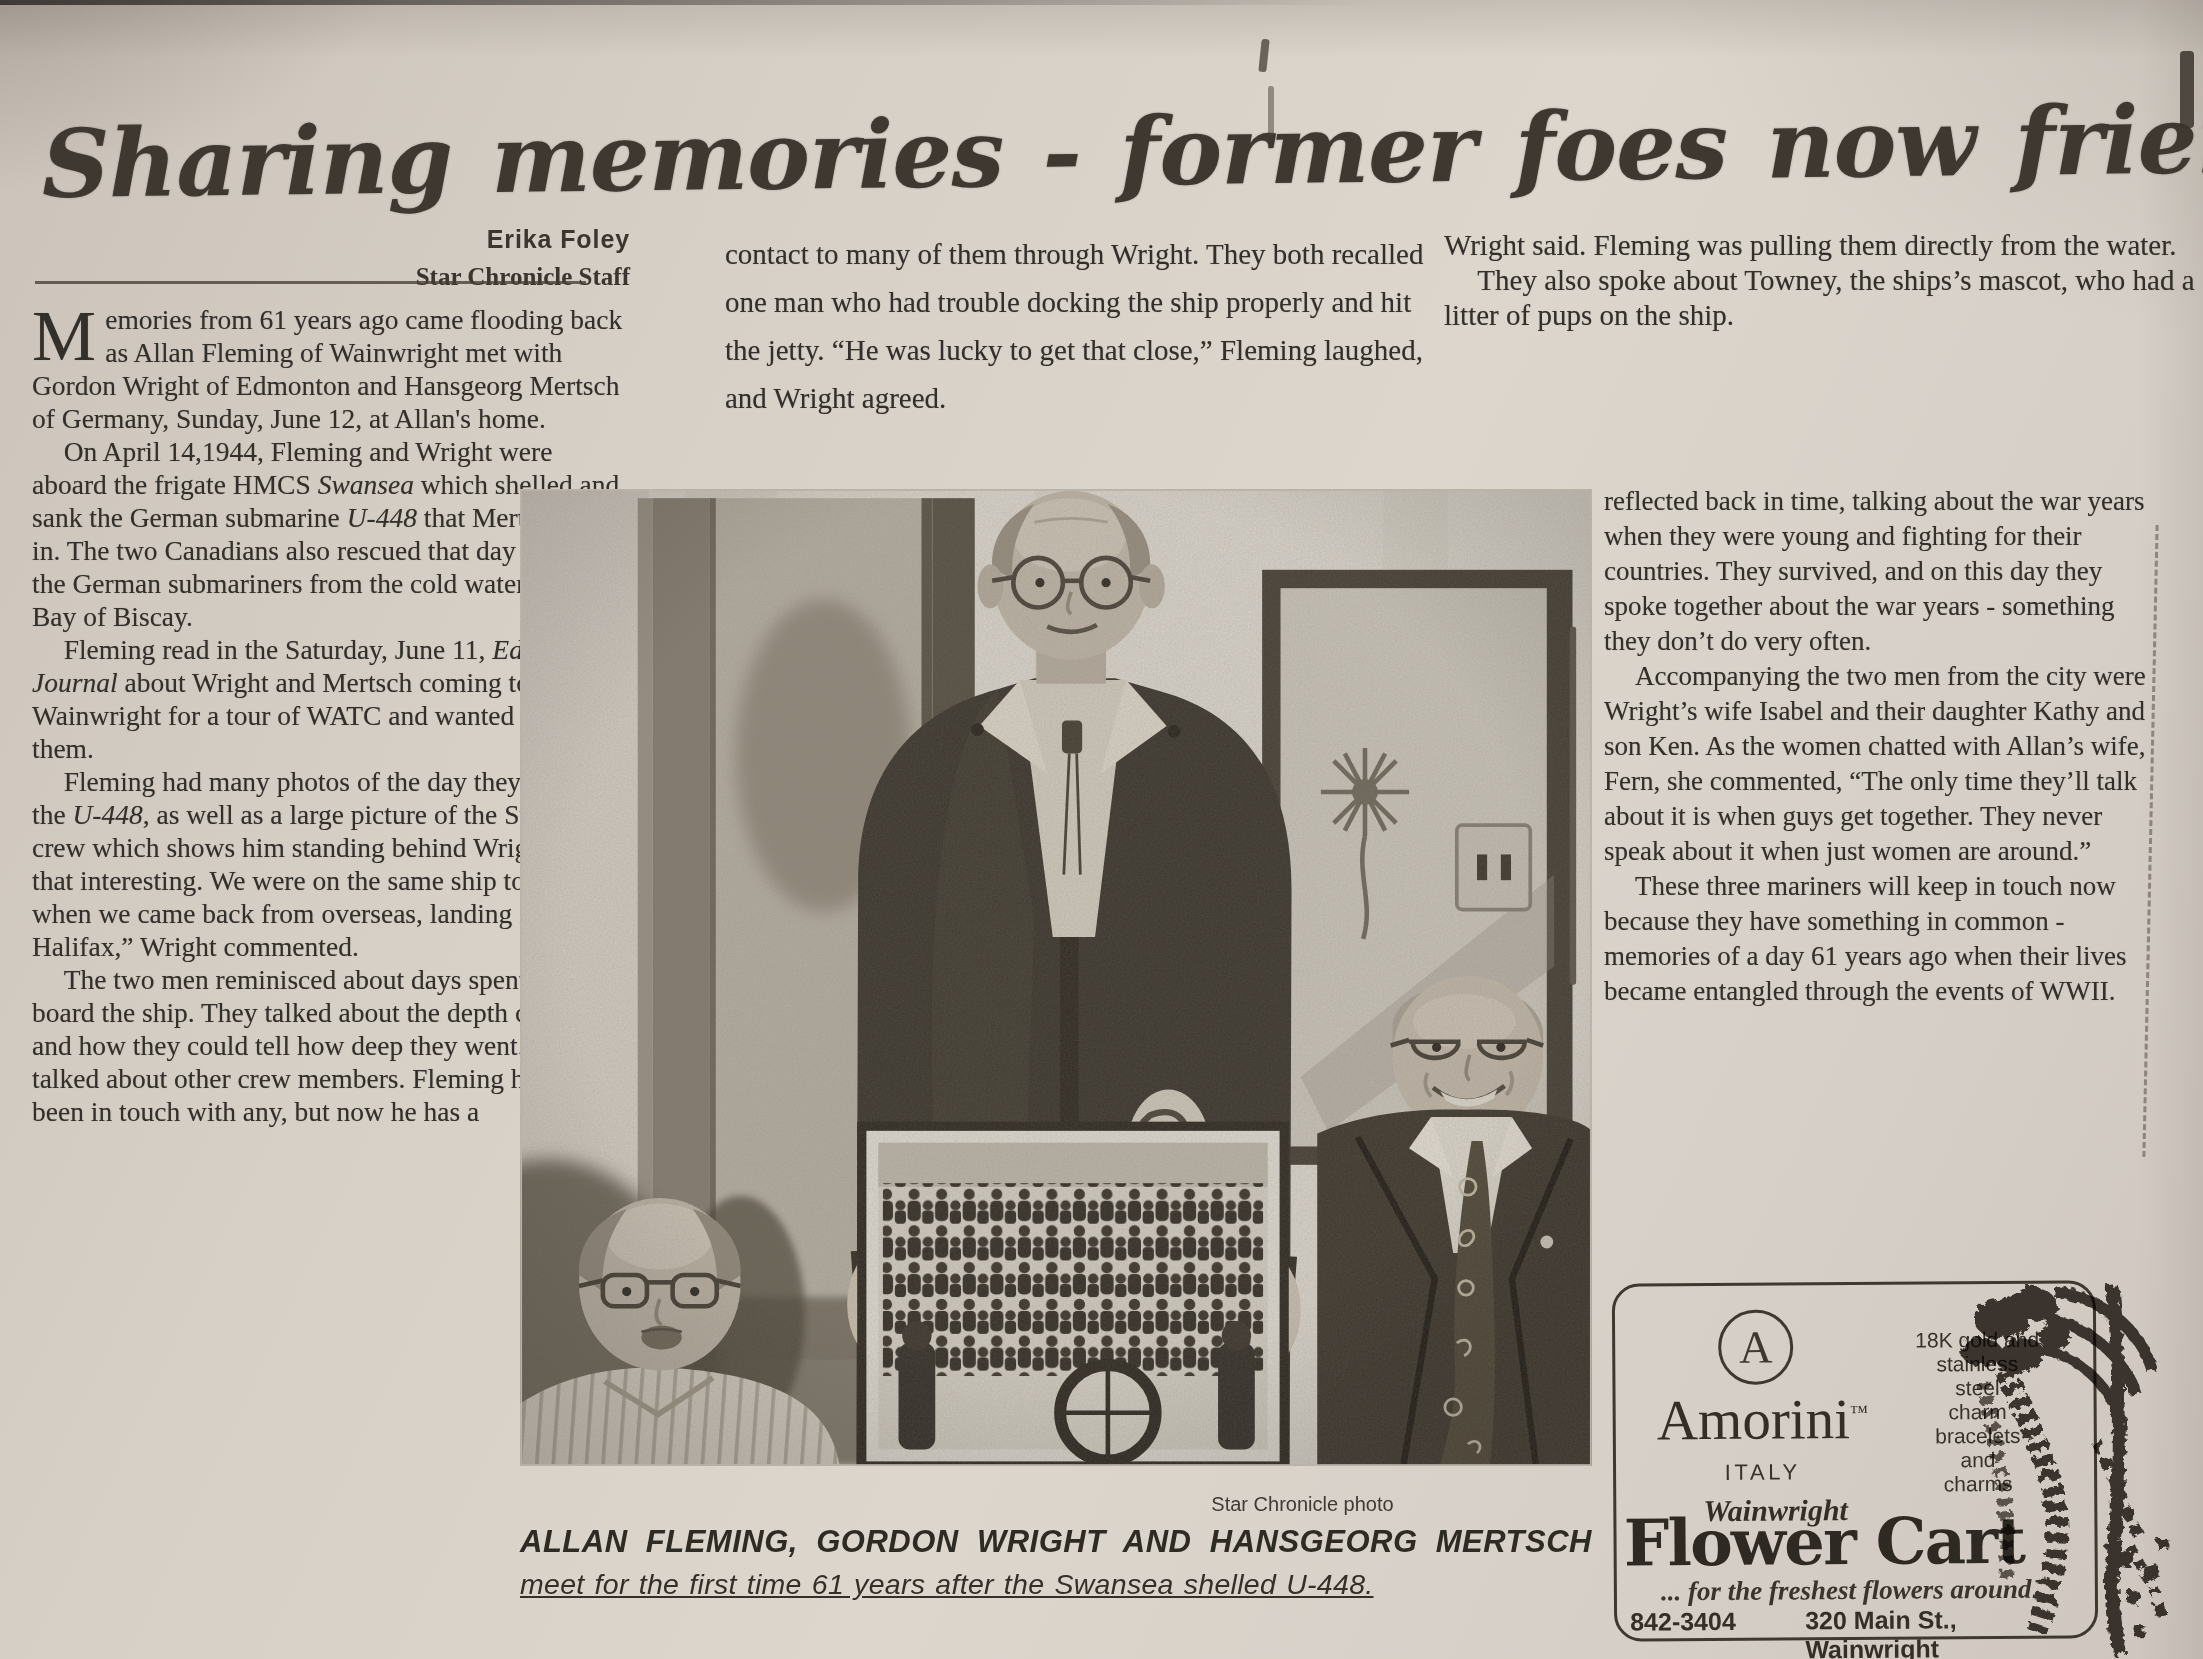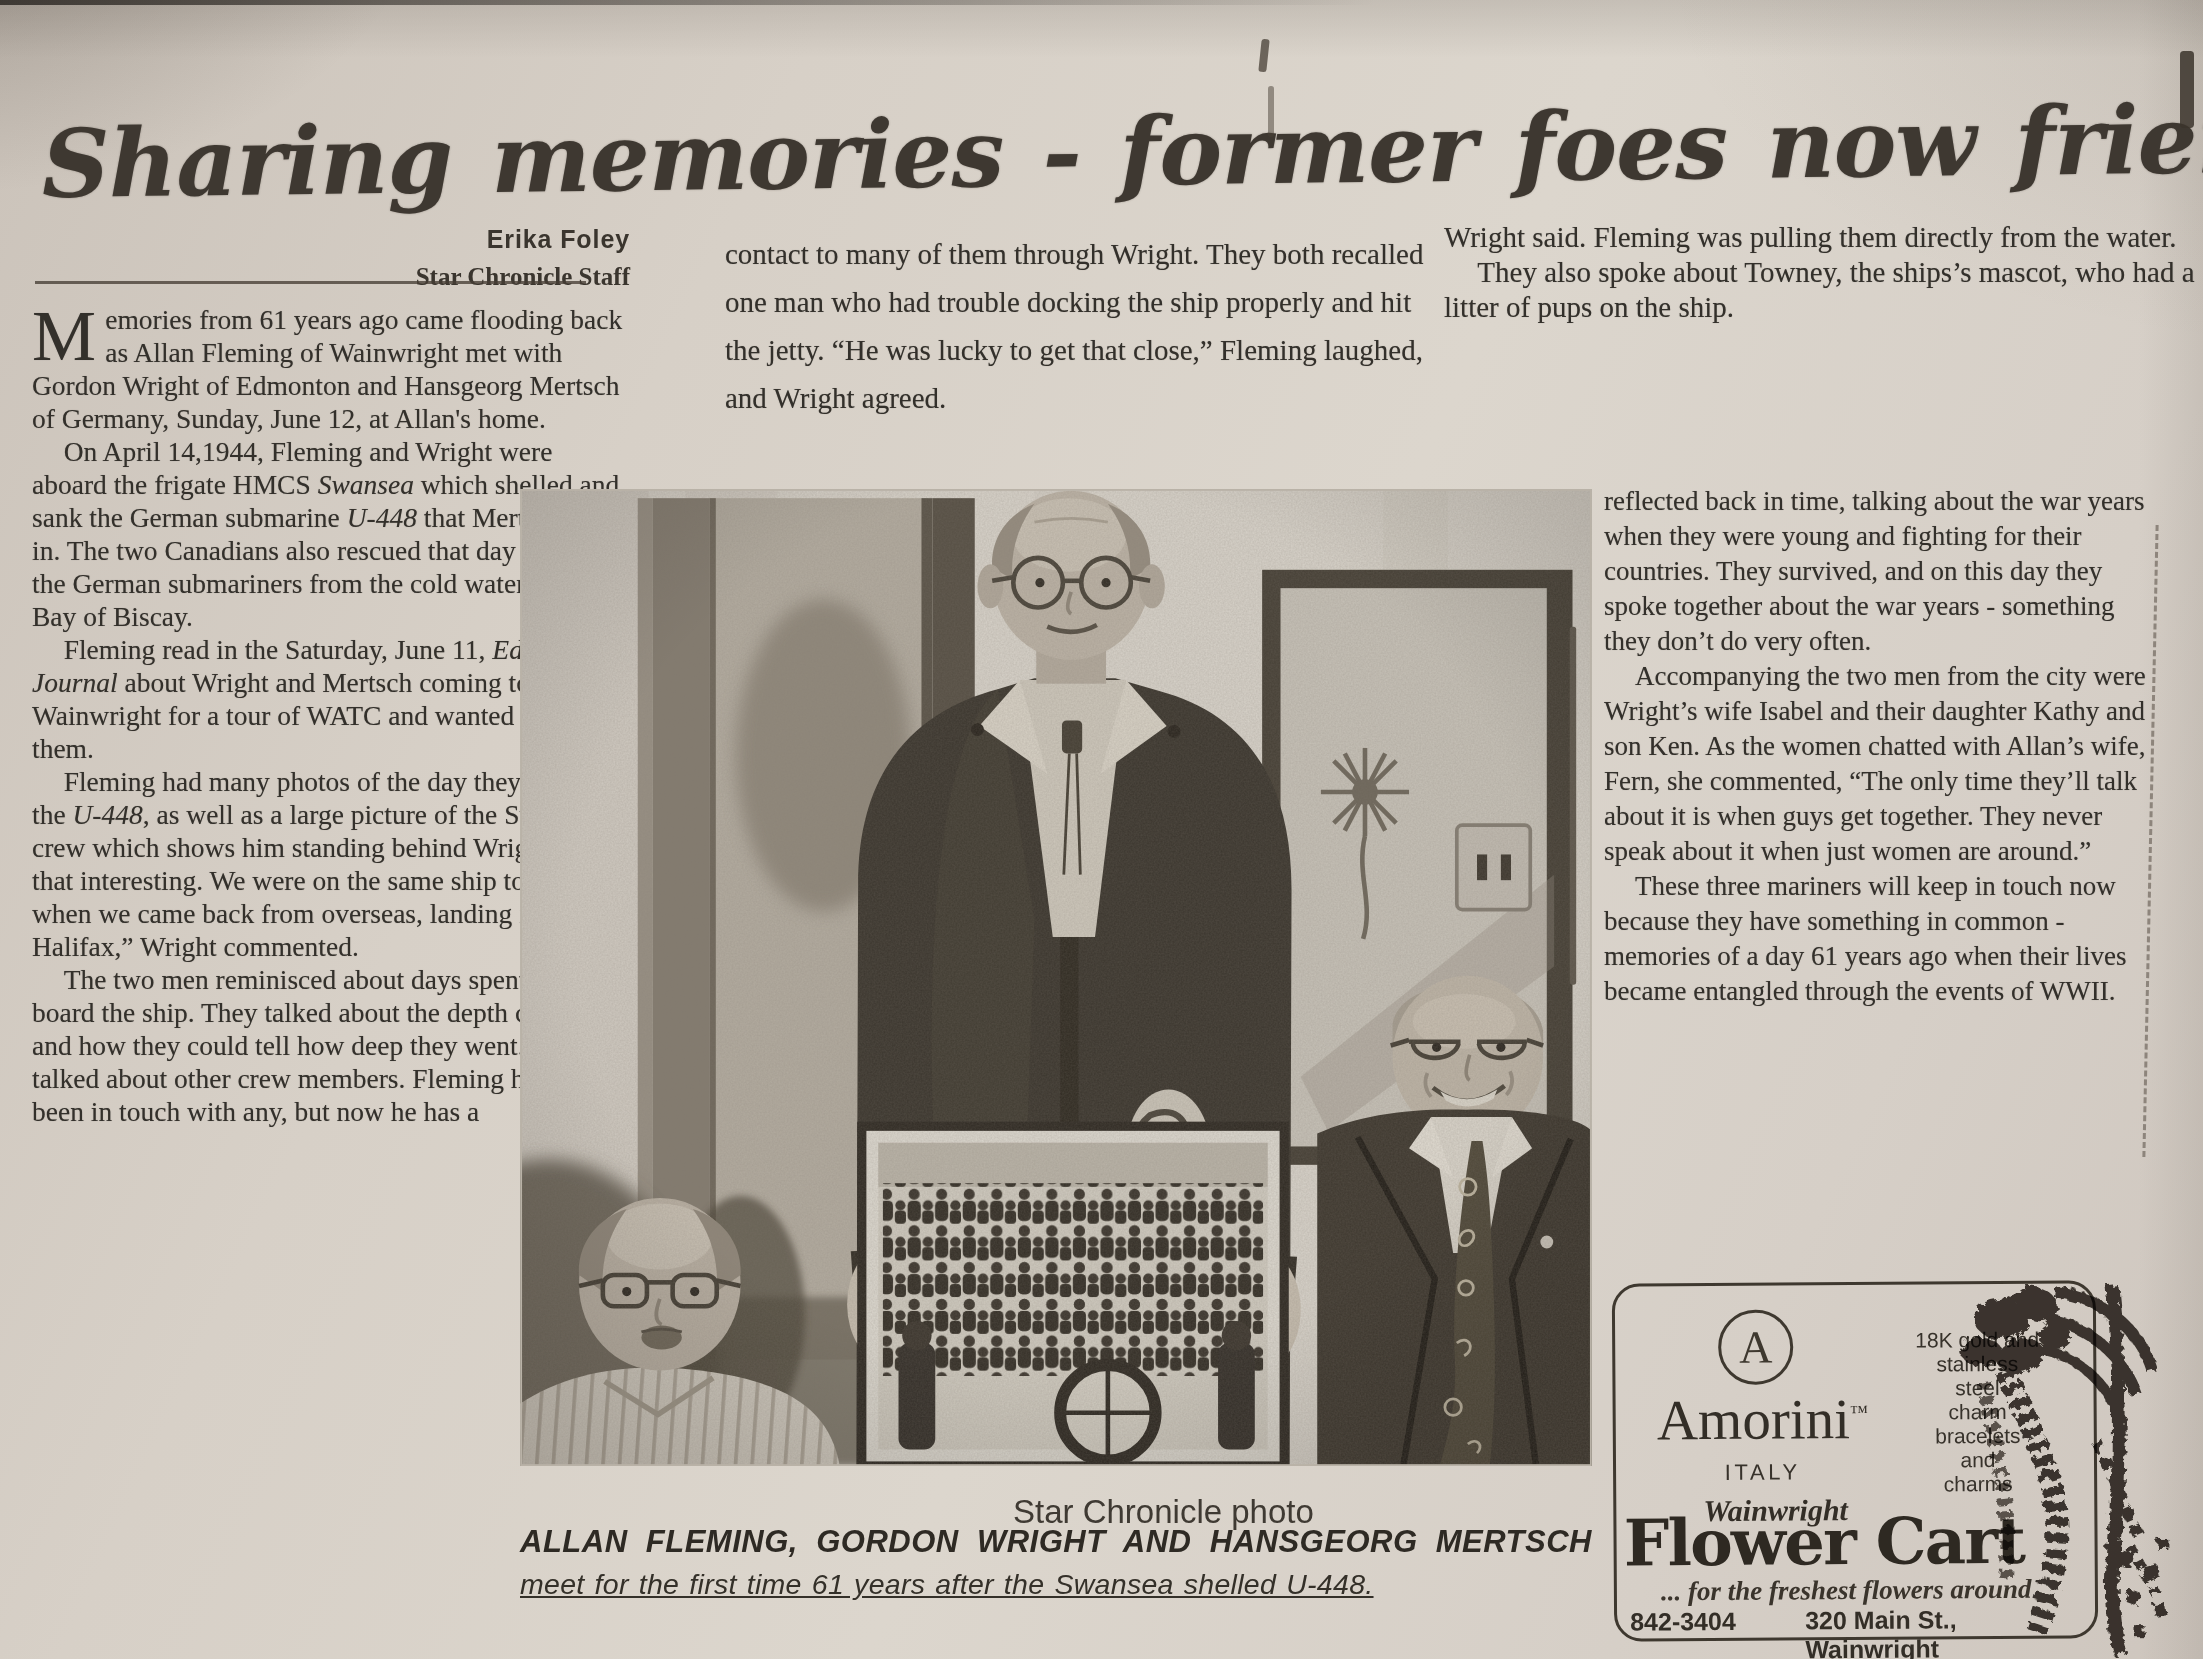--- a/index.html
+++ b/index.html
@@ -19,26 +19,26 @@
     text-shadow:0 0 1.8px rgba(62,56,49,.45);}
   .byline{position:absolute;left:33px;top:193px;width:597px;text-align:right;margin-top:32px;}
   .byline-author{font-family:"Liberation Sans",sans-serif;font-weight:bold;font-size:25px;letter-spacing:0.9px;color:#3a352e;}
   .byline-affil{font-family:"Liberation Serif",serif;font-weight:bold;font-size:25px;margin-top:9.2px;color:#3a352e;}
   .byline-rule{position:absolute;left:35px;top:281px;width:551px;height:2.8px;background:rgba(70,62,53,.78);}
   .col{position:absolute;text-shadow:0 0 0.9px rgba(51,48,43,.38);}
   .col p{margin:0;}
   .indent{text-indent:1.15em;}
   #col1{left:32px;top:303px;width:595px;font-size:27.5px;line-height:33px;}
   #col2{left:725px;top:230px;width:700px;font-size:29px;line-height:48px;}
-  #col3top{left:1444px;top:220px;width:757px;font-size:29px;line-height:35px;}
+  #col3top{left:1444px;top:228px;width:757px;font-size:29px;line-height:35px;}
   #col3bottom{left:1604px;top:484px;width:562px;font-size:27px;line-height:35px;}
   .dropcap{float:left;font-size:72px;line-height:57px;padding:4.6px 9.2px 0 0;color:#33302b;}
   .photo{position:absolute;left:520px;top:489px;width:1072px;height:977px;}
-  .caption-credit{position:absolute;left:1013px;top:1493px;width:579px;text-align:left;
-    font-family:"Liberation Sans",sans-serif;font-size:33px;color:#3f3a33;}
+  .caption-credit{position:absolute;left:1013px;top:1493px;width:579px;text-align:center;
+    font-family:"Liberation Sans",sans-serif;font-size:20px;color:#3f3a33;}
   .caption-names{position:absolute;left:520px;top:1524px;width:1072px;
     font-family:"Liberation Sans",sans-serif;font-weight:bold;font-style:italic;font-size:31px;
     color:#2e2a24;text-align:justify;text-align-last:justify;letter-spacing:0.5px;}
   .caption-rest{position:absolute;left:520px;top:1568px;width:1072px;
     font-family:"Liberation Sans",sans-serif;font-style:italic;font-size:28.5px;color:#343029;
     letter-spacing:0.3px;word-spacing:1.8px;text-decoration:underline;}
   .ad{position:absolute;left:1613px;top:1282px;width:484px;height:358px;
     border:3.7px solid #3e382f;border-radius:27.5px;transform:rotate(-0.4deg);}
   .ad-logo-circle{position:absolute;left:103px;top:24px;width:75px;height:75px;border:3.7px solid #3e382f;
     border-radius:50%;text-align:center;font-family:"Liberation Serif",serif;font-size:46px;line-height:70px;color:#3e382f;}

